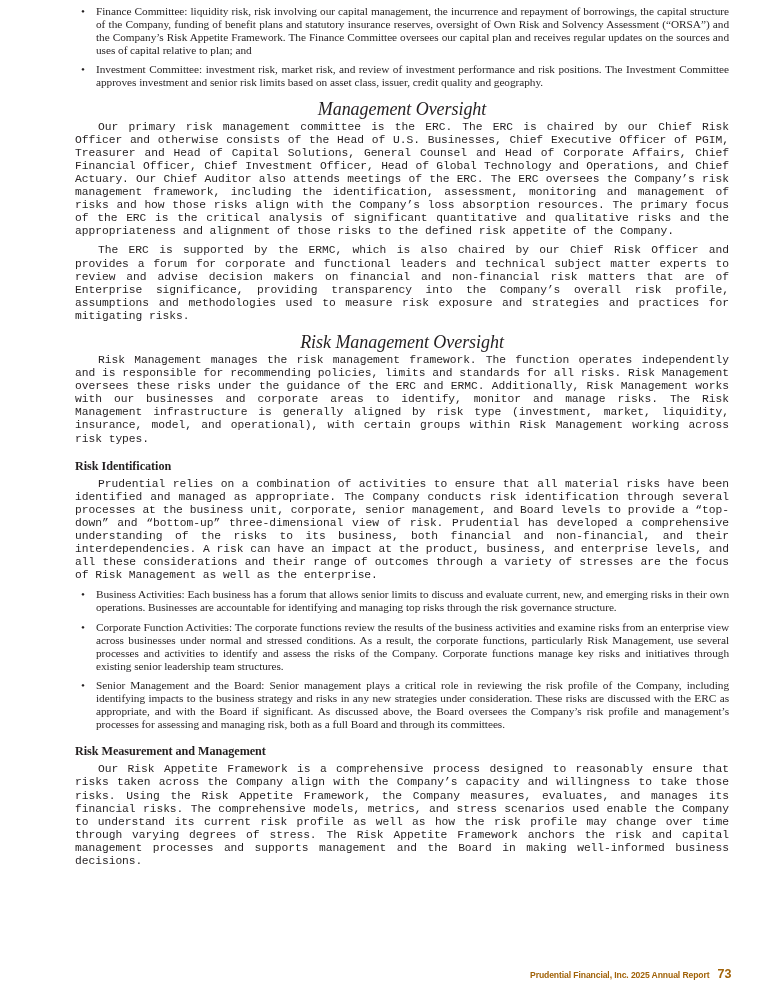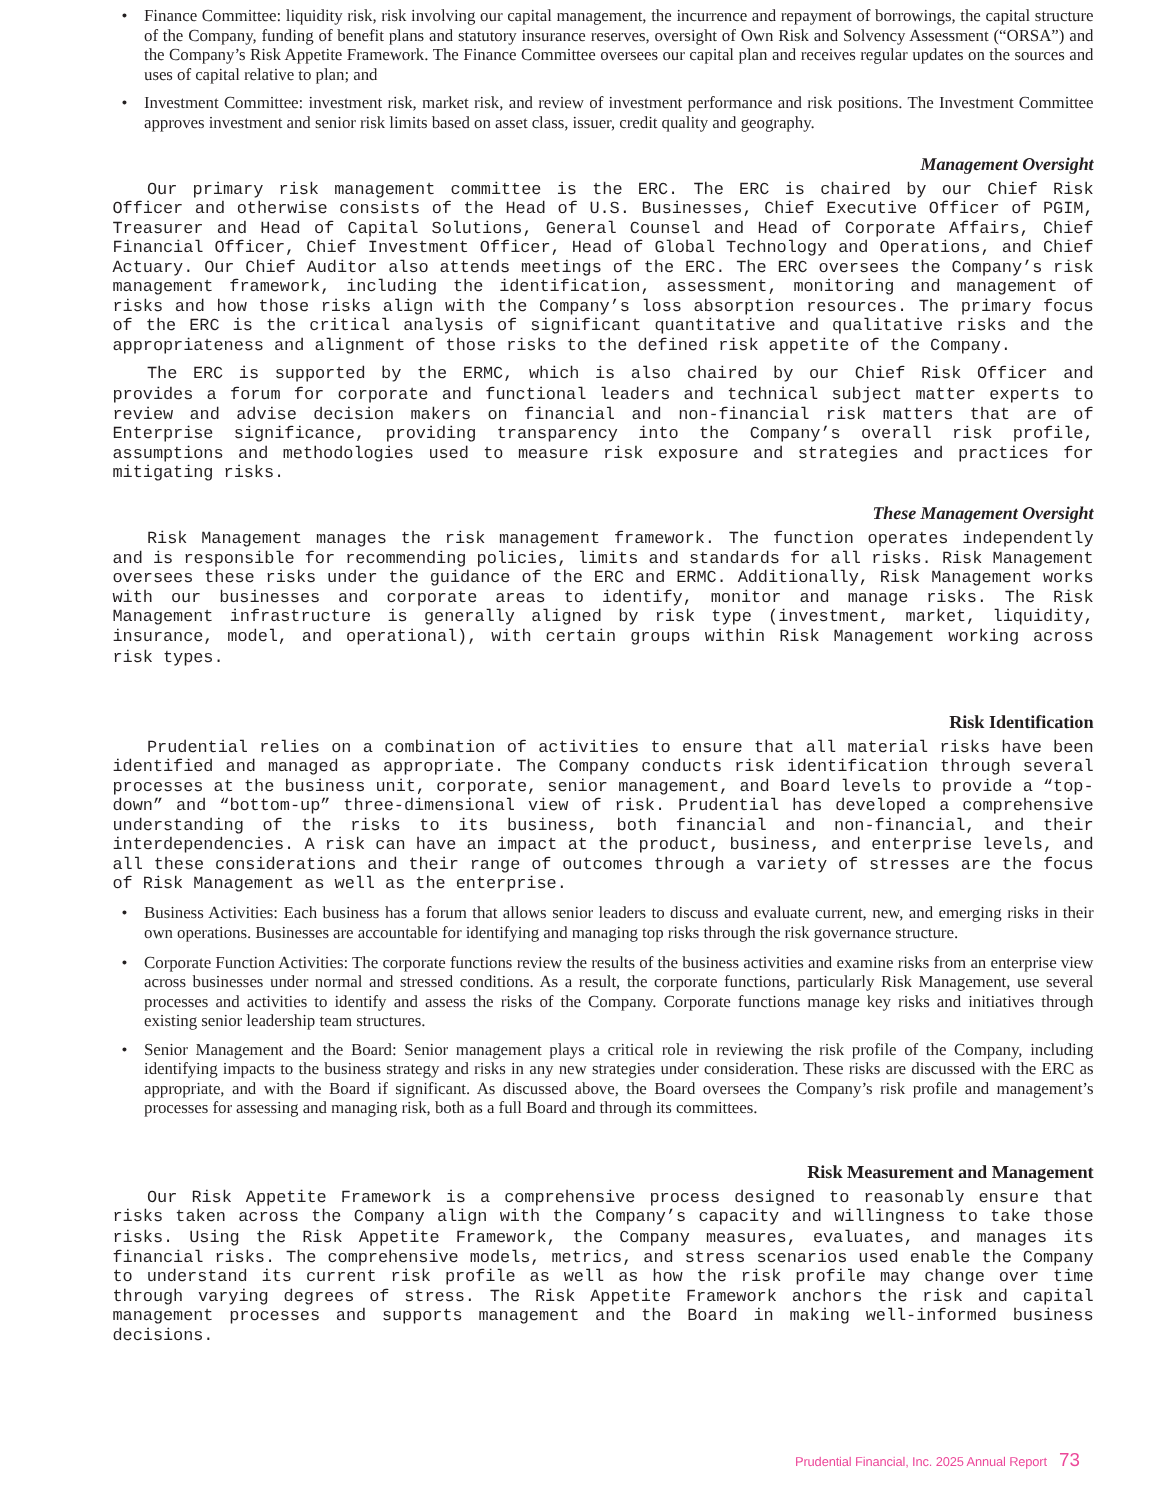--- a/index.html
+++ b/index.html
@@ -7,51 +7,51 @@
   .page {
     position: absolute; left: 75px; top: 0; width: 654px;
     font-family: "Liberation Serif", "DejaVu Serif", serif;
     color: #231f20; font-size: 11.3px; line-height: 13.1px;
     text-align: justify; letter-spacing: -0.05px;
   }
   .bullets { list-style: none; margin: 0; padding: 0; }
   .bullets li { position: relative; padding-left: 21px; margin: 0 0 6px 0; }
   .bullets li .bullet { position: absolute; left: 6px; top: 0; }
   .b1 { margin-top: 5px !important; }
-  h2.ital { font-style: italic; font-weight: bold; font-size: 12px; margin: 12px 0 5px 0; line-height: 14px; text-align: right; }
-  h2.bold { font-style: normal; font-weight: bold; font-size: 12.2px; margin: 28px 0 5px 0; line-height: 14px; text-align: right; }
+  h2.ital { font-style: italic; font-weight: normal; font-size: 18px; margin: 12px 0 5px 0; line-height: 14px; text-align: center; }
+  h2.bold { font-style: normal; font-weight: bold; font-size: 12.2px; margin: 13px 0 5px 0; line-height: 14px; text-align: left; }
   p { margin: 0 0 6px 0; text-indent: 23px; font-family: Liberation Mono, monospace; }
   .footer {
     position: absolute; left: 530px; top: 964px; white-space: nowrap;
-    font-family: "Liberation Sans", "DejaVu Sans", sans-serif; color: #ec4899;
+    font-family: "Liberation Sans", "DejaVu Sans", sans-serif; color: #a16207; font-weight: bold;
   }
   .footer .label { font-size: 8.6px; letter-spacing: -0.1px; }
   .footer .num { font-size: 12.5px; margin-left: 8px; }
 </style>
 </head>
 <body>
 
 <div class="page">
 
   <ul class="bullets">
     <li class="b1"><span class="bullet">•</span><span>Finance Committee: liquidity risk, risk involving our capital management, the incurrence and repayment of borrowings, the capital structure of the Company, funding of benefit plans and statutory insurance reserves, oversight of Own Risk and Solvency Assessment (“ORSA”) and the Company’s Risk Appetite Framework. The Finance Committee oversees our capital plan and receives regular updates on the sources and uses of capital relative to plan; and</span></li>
     <li><span class="bullet">•</span><span>Investment Committee: investment risk, market risk, and review of investment performance and risk positions. The Investment Committee approves investment and senior risk limits based on asset class, issuer, credit quality and geography.</span></li>
   </ul>
 
   <h2 class="ital">Management Oversight</h2>
   <p>Our primary risk management committee is the ERC. The ERC is chaired by our Chief Risk Officer and otherwise consists of the Head of U.S. Businesses, Chief Executive Officer of PGIM, Treasurer and Head of Capital Solutions, General Counsel and Head of Corporate Affairs, Chief Financial Officer, Chief Investment Officer, Head of Global Technology and Operations, and Chief Actuary. Our Chief Auditor also attends meetings of the ERC. The ERC oversees the Company’s risk management framework, including the identification, assessment, monitoring and management of risks and how those risks align with the Company’s loss absorption resources. The primary focus of the ERC is the critical analysis of significant quantitative and qualitative risks and the appropriateness and alignment of those risks to the defined risk appetite of the Company.</p>
   <p>The ERC is supported by the ERMC, which is also chaired by our Chief Risk Officer and provides a forum for corporate and functional leaders and technical subject matter experts to review and advise decision makers on financial and non-financial risk matters that are of Enterprise significance, providing transparency into the Company’s overall risk profile, assumptions and methodologies used to measure risk exposure and strategies and practices for mitigating risks.</p>
 
-  <h2 class="ital">These Management Oversight</h2>
+  <h2 class="ital">Risk Management Oversight</h2>
   <p>Risk Management manages the risk management framework. The function operates independently and is responsible for recommending policies, limits and standards for all risks. Risk Management oversees these risks under the guidance of the ERC and ERMC. Additionally, Risk Management works with our businesses and corporate areas to identify, monitor and manage risks. The Risk Management infrastructure is generally aligned by risk type (investment, market, liquidity, insurance, model, and operational), with certain groups within Risk Management working across risk types.</p>
 
   <h2 class="bold">Risk Identification</h2>
   <p>Prudential relies on a combination of activities to ensure that all material risks have been identified and managed as appropriate. The Company conducts risk identification through several processes at the business unit, corporate, senior management, and Board levels to provide a “top-down” and “bottom-up” three-dimensional view of risk. Prudential has developed a comprehensive understanding of the risks to its business, both financial and non-financial, and their interdependencies. A risk can have an impact at the product, business, and enterprise levels, and all these considerations and their range of outcomes through a variety of stresses are the focus of Risk Management as well as the enterprise.</p>
   <ul class="bullets">
-    <li><span class="bullet">•</span><span>Business Activities: Each business has a forum that allows senior leaders to discuss and evaluate current, new, and emerging risks in their own operations. Businesses are accountable for identifying and managing top risks through the risk governance structure.</span></li>
+    <li><span class="bullet">•</span><span>Business Activities: Each business has a forum that allows senior limits to discuss and evaluate current, new, and emerging risks in their own operations. Businesses are accountable for identifying and managing top risks through the risk governance structure.</span></li>
     <li><span class="bullet">•</span><span>Corporate Function Activities: The corporate functions review the results of the business activities and examine risks from an enterprise view across businesses under normal and stressed conditions. As a result, the corporate functions, particularly Risk Management, use several processes and activities to identify and assess the risks of the Company. Corporate functions manage key risks and initiatives through existing senior leadership team structures.</span></li>
     <li><span class="bullet">•</span><span>Senior Management and the Board: Senior management plays a critical role in reviewing the risk profile of the Company, including identifying impacts to the business strategy and risks in any new strategies under consideration. These risks are discussed with the ERC as appropriate, and with the Board if significant. As discussed above, the Board oversees the Company’s risk profile and management’s processes for assessing and managing risk, both as a full Board and through its committees.</span></li>
   </ul>
 
   <h2 class="bold">Risk Measurement and Management</h2>
   <p>Our Risk Appetite Framework is a comprehensive process designed to reasonably ensure that risks taken across the Company align with the Company’s capacity and willingness to take those risks. Using the Risk Appetite Framework, the Company measures, evaluates, and manages its financial risks. The comprehensive models, metrics, and stress scenarios used enable the Company to understand its current risk profile as well as how the risk profile may change over time through varying degrees of stress. The Risk Appetite Framework anchors the risk and capital management processes and supports management and the Board in making well-informed business decisions.</p>
 </div>
 
 <div class="footer">
   <span class="label">Prudential Financial, Inc. 2025 Annual Report</span><span class="num">73</span>

